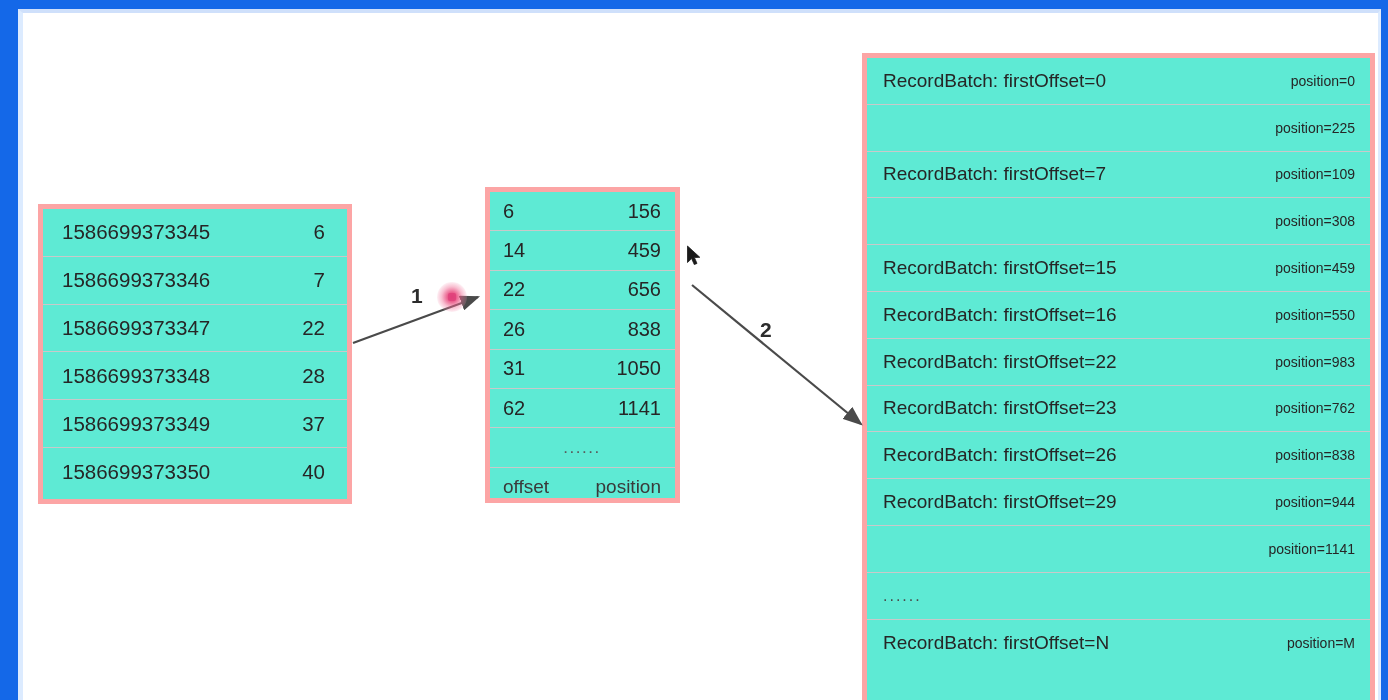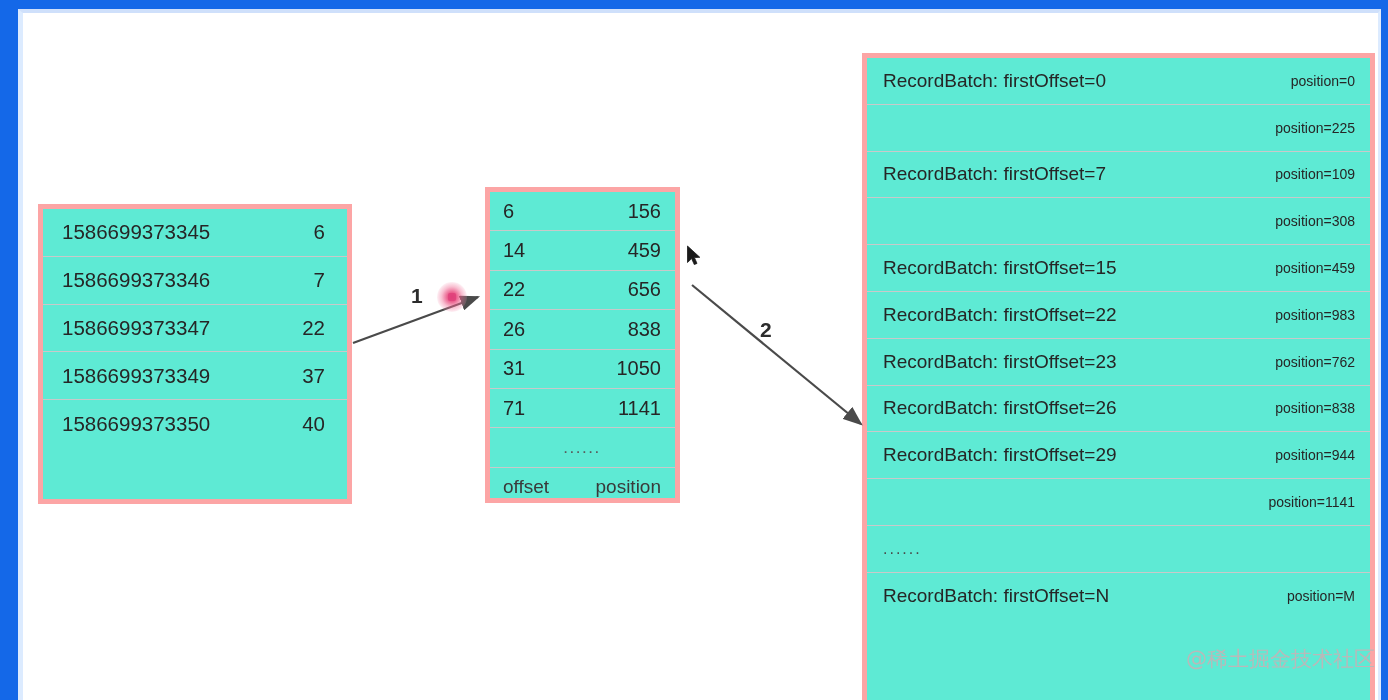--- a/index.html
+++ b/index.html
@@ -194,20 +194,24 @@
     </div>
     <div class="drow">
       <span class="cell-left">1586699373346</span>
       <span class="cell-right">7</span>
     </div>
     <div class="drow">
       <span class="cell-left">1586699373347</span>
       <span class="cell-right">22</span>
     </div>
     <div class="drow">
+      <span class="cell-left">1586699373348</span>
+      <span class="cell-right">28</span>
+    </div>
+    <div class="drow">
       <span class="cell-left">1586699373349</span>
       <span class="cell-right">37</span>
     </div>
     <div class="drow">
       <span class="cell-left">1586699373350</span>
       <span class="cell-right">40</span>
     </div>
   </div>
 
   <div class="dtable" id="offset-index">
@@ -225,21 +229,21 @@
     </div>
     <div class="drow">
       <span class="cell-left">26</span>
       <span class="cell-right">838</span>
     </div>
     <div class="drow">
       <span class="cell-left">31</span>
       <span class="cell-right">1050</span>
     </div>
     <div class="drow">
-      <span class="cell-left">71</span>
+      <span class="cell-left">62</span>
       <span class="cell-right">1141</span>
     </div>
     <div class="drow ellipsis-row">
       <span>......</span>
     </div>
     <div class="drow footer-row">
       <span class="cell-left">offset</span>
       <span class="cell-right">position</span>
     </div>
   </div>
@@ -255,20 +259,24 @@
     <div class="drow">
       <span class="cell-left">RecordBatch: firstOffset=7</span>
       <span class="cell-right">position=109</span>
     </div>
     <div class="drow">
       <span class="cell-right">position=308</span>
     </div>
     <div class="drow">
       <span class="cell-left">RecordBatch: firstOffset=15</span>
       <span class="cell-right">position=459</span>
+    </div>
+    <div class="drow">
+      <span class="cell-left">RecordBatch: firstOffset=16</span>
+      <span class="cell-right">position=550</span>
     </div>
     <div class="drow">
       <span class="cell-left">RecordBatch: firstOffset=22</span>
       <span class="cell-right">position=983</span>
     </div>
     <div class="drow">
       <span class="cell-left">RecordBatch: firstOffset=23</span>
       <span class="cell-right">position=762</span>
     </div>
     <div class="drow">
@@ -308,18 +316,17 @@
   <span class="arrow-label" id="arrow-2-label" style="left:760px;top:318px;">2</span>
 
   <div id="click-marker">
     <div id="click-marker-core"></div>
   </div>
 
   <svg id="mouse-cursor" width="18" height="24" viewBox="0 0 18 24">
     <path d="M1.5 1 L1.5 17.5 L5.6 13.6 L8.3 19.6 L11.0 18.4 L8.4 12.6 L13.8 12.3 Z" fill="#1a1a1a" stroke="#1a1a1a" stroke-width="0.8"></path>
   </svg>
 
-  <div id="watermark">@稀土掘金技术社区</div>
 
   <div id="frame-inner-glow"></div>
   <div id="frame-border"></div>
 
 </div>
 
 </body></html>

